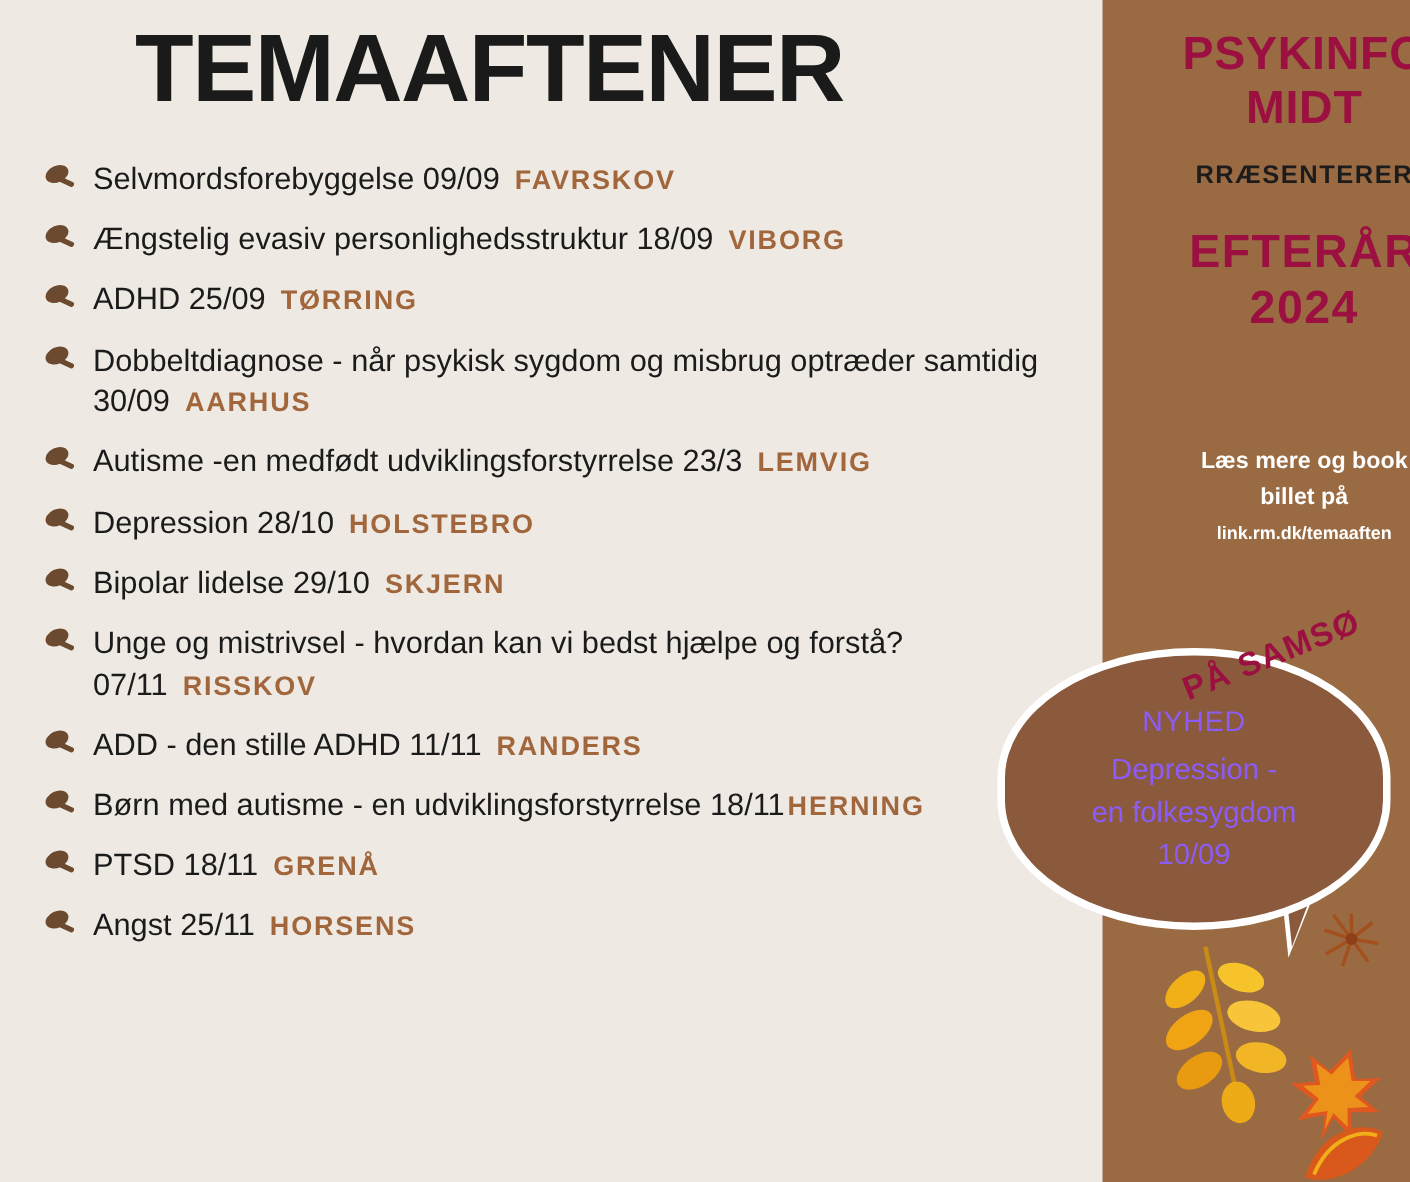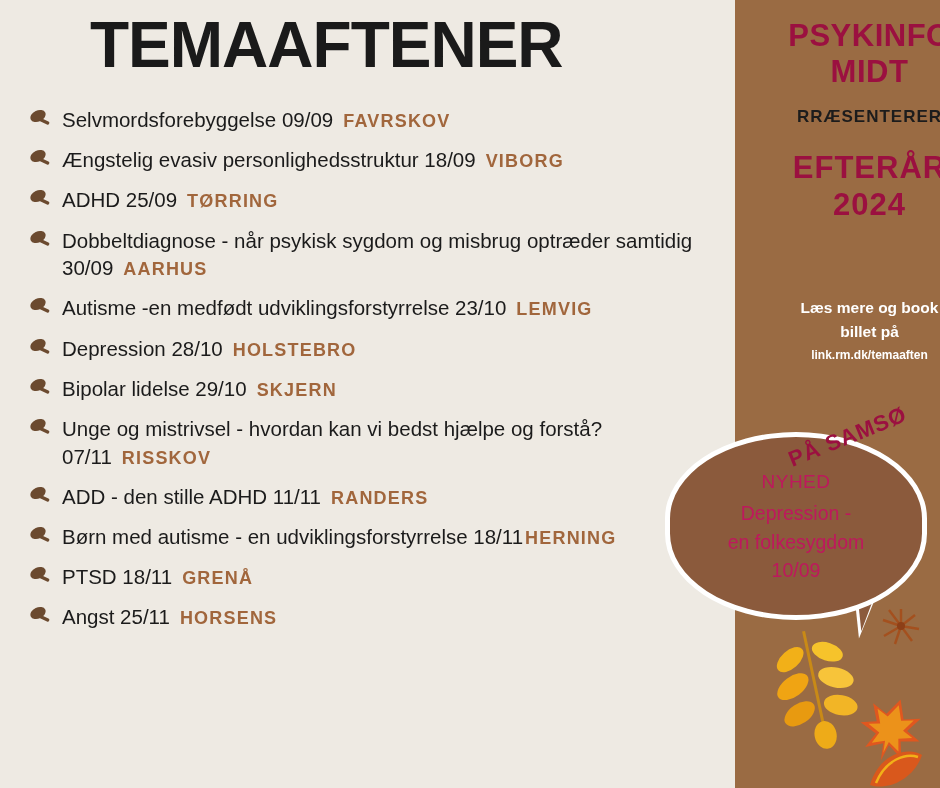--- a/index.html
+++ b/index.html
@@ -139,21 +139,21 @@
   .bubble-text {
     position: absolute;
     top: 0;
     left: 0;
     width: 262px;
     height: 188px;
     display: flex;
     flex-direction: column;
     align-items: center;
     justify-content: center;
-    color: #be185d;
+    color: #8b5cf6;
     font-size: 19.5px;
     line-height: 1.45;
     text-align: left;
   }
   .bubble-nyhed {
     font-size: 19px;
     margin-bottom: 4px;
     letter-spacing: 0.5px;
   }
   .bubble-tail {
@@ -276,21 +276,21 @@
 
     <div class="item">
       <span class="pin">
         <svg width="26" height="24" viewBox="0 0 26 24">
             <g fill="#6b4a2f">
               <ellipse cx="10" cy="8" rx="8" ry="5.5" transform="rotate(-25 10 8)"></ellipse>
               <rect x="11" y="9" width="12" height="3.4" rx="1.6" transform="rotate(25 11 9)"></rect>
             </g>
           </svg>
       </span>
-      <span class="item-text"><span>Autisme -en medfødt udviklingsforstyrrelse 23/10</span><span class="city">LEMVIG</span></span>
+      <span class="item-text"><span>Autisme -en medfødt udviklingsforstyrrelse 23/3</span><span class="city">LEMVIG</span></span>
     </div>
 
     <div class="item">
       <span class="pin">
         <svg width="26" height="24" viewBox="0 0 26 24">
             <g fill="#6b4a2f">
               <ellipse cx="10" cy="8" rx="8" ry="5.5" transform="rotate(-25 10 8)"></ellipse>
               <rect x="11" y="9" width="12" height="3.4" rx="1.6" transform="rotate(25 11 9)"></rect>
             </g>
           </svg>

